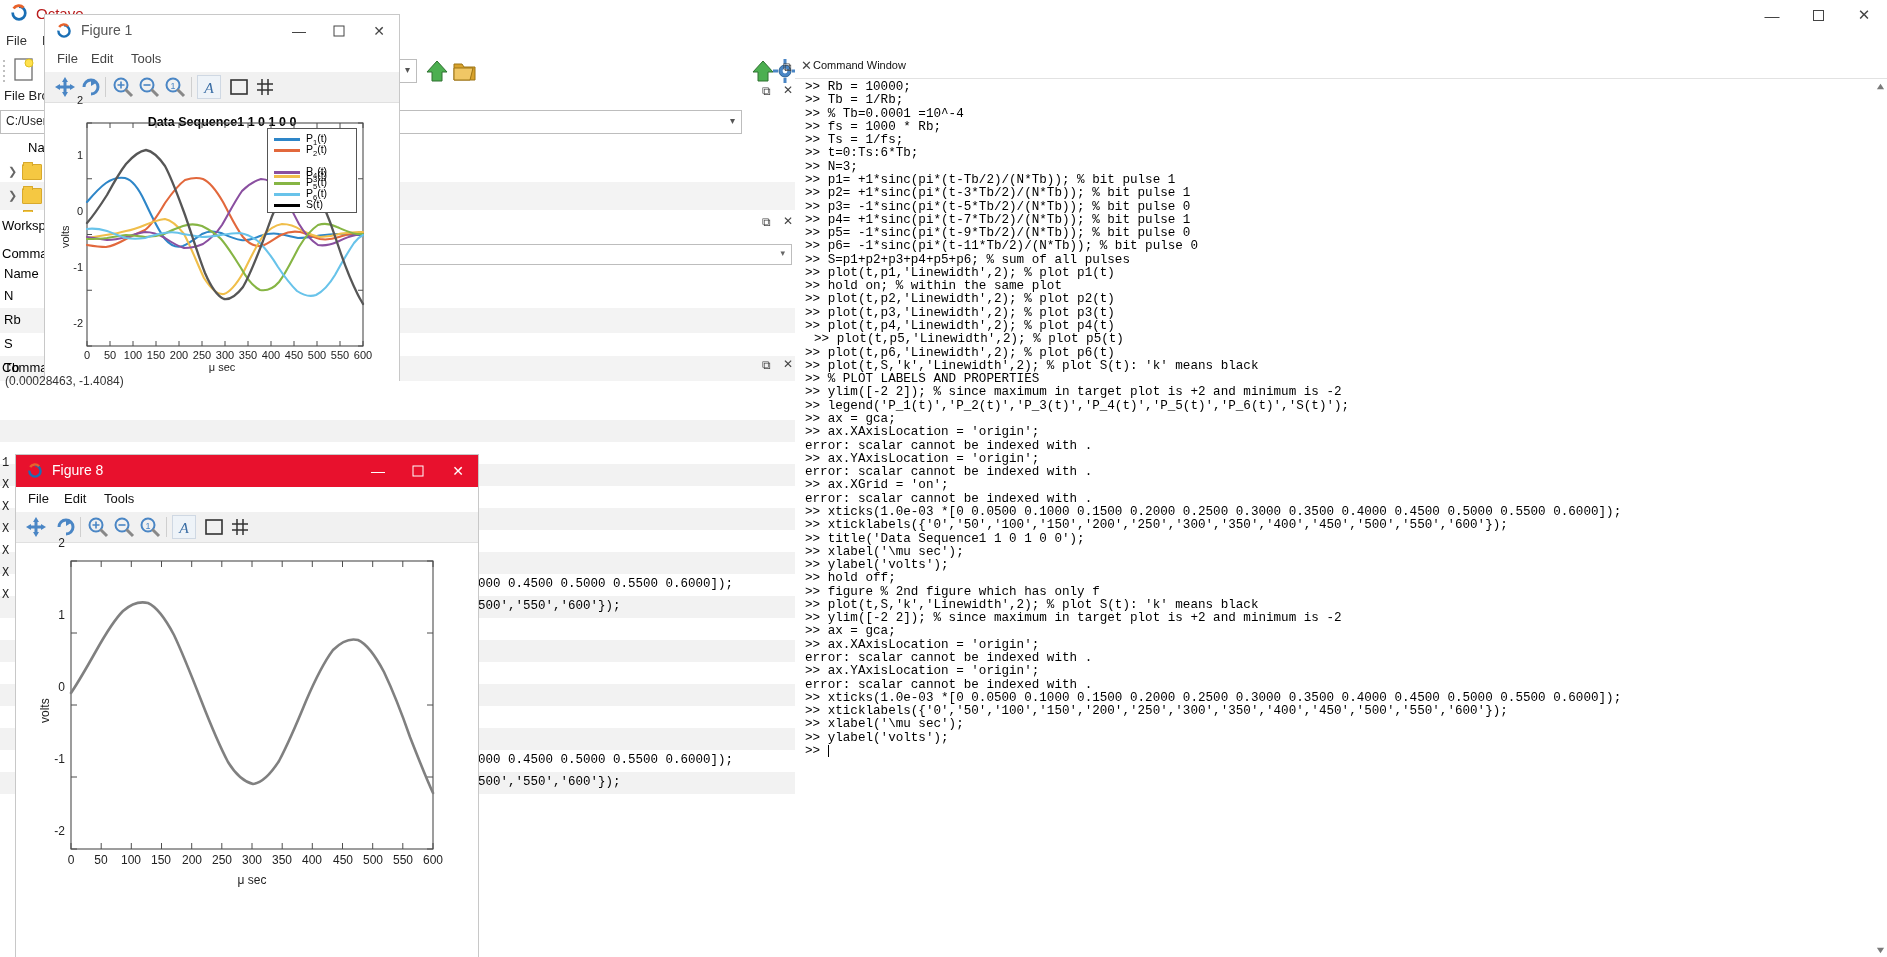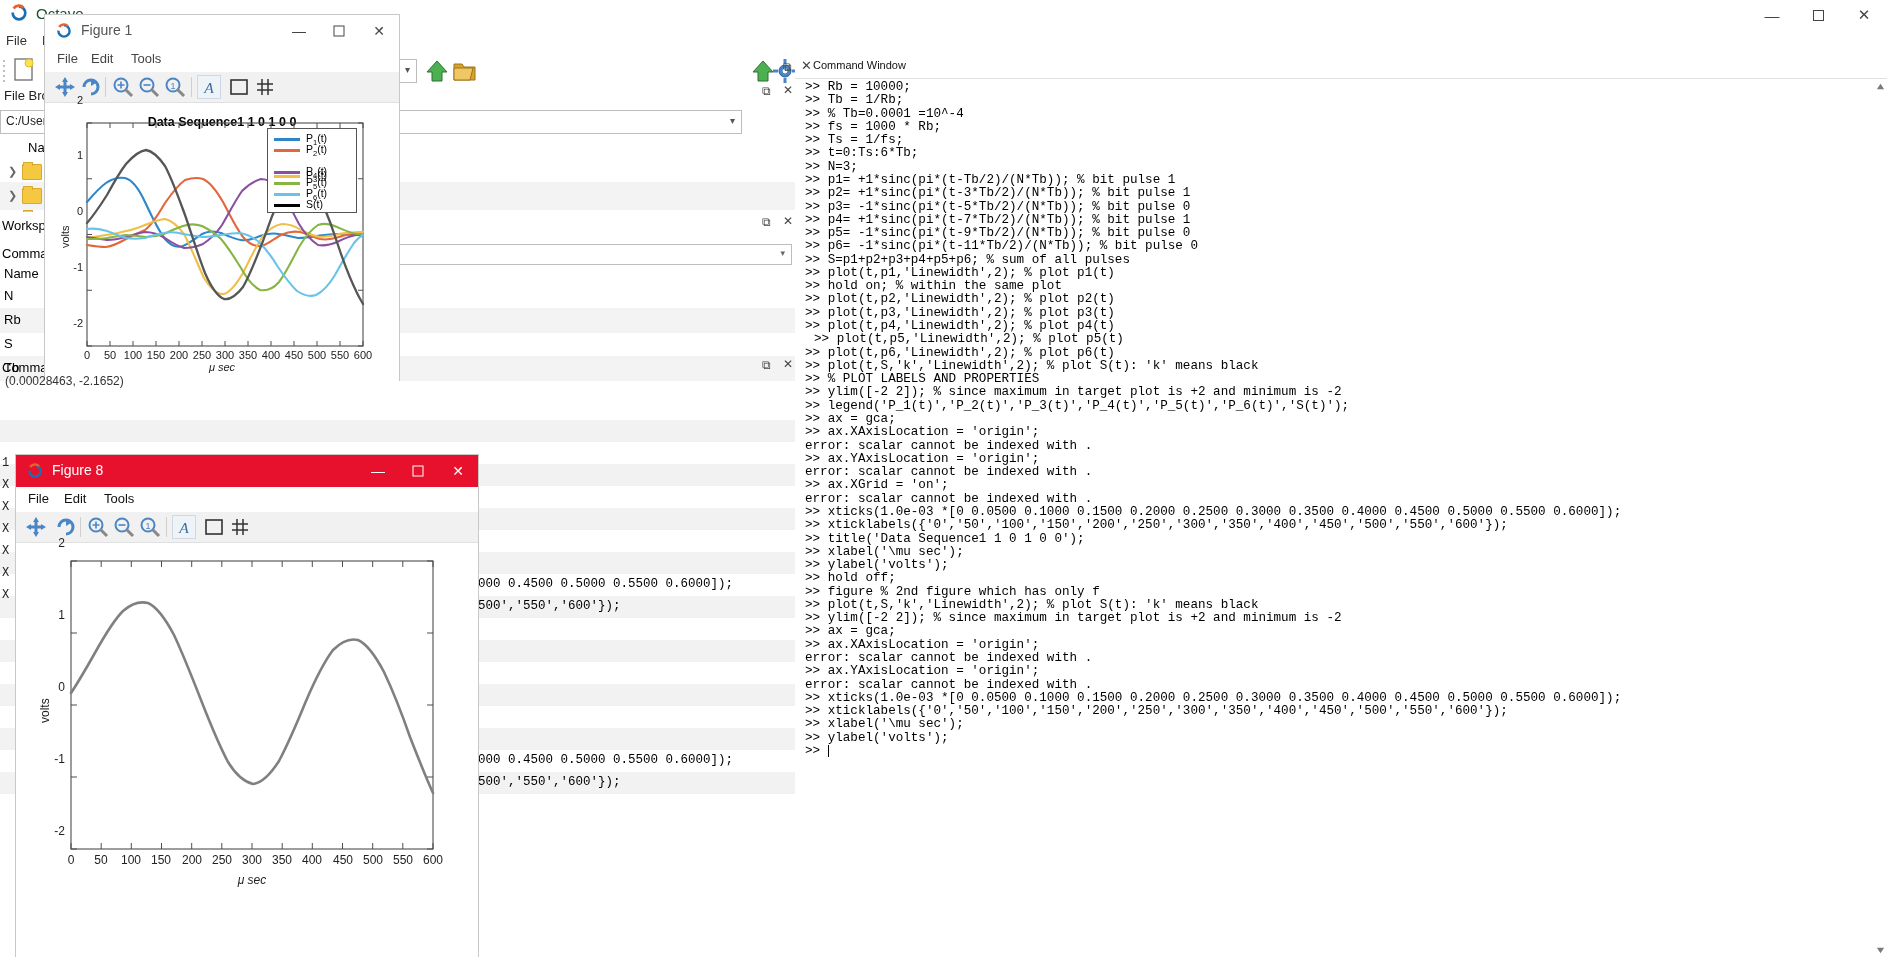--- a/index.html
+++ b/index.html
@@ -7,21 +7,21 @@
     width:1887px;height:957px;position:relative;overflow:hidden;
     background:#ffffff;
     font-family:"Liberation Sans",sans-serif;
     font-size:13px;color:#000;
   }
   .abs{position:absolute;}
 
   
   #octave-root{position:absolute;left:0;top:0;width:1887px;height:957px;background:#ffffff;}
   #octave-titlebar{position:absolute;left:0;top:0;width:1887px;height:30px;background:#ffffff;}
-  #octave-title-text{position:absolute;left:36px;top:5px;font-size:15px;color:#14532d;}
+  #octave-title-text{position:absolute;left:36px;top:5px;font-size:15px;color:#b91c1c;}
   #octave-logo{position:absolute;left:10px;top:4px;width:18px;height:18px;}
   .winbtn{position:absolute;top:0;width:46px;height:30px;color:#444;font-size:15px;
           display:flex;align-items:center;justify-content:center;}
   #oc-min{right:92px;} #oc-max{right:46px;} #oc-close{right:0px;}
 
   #octave-menubar{position:absolute;left:0;top:30px;width:1887px;height:24px;background:#ffffff;}
   .omenu{position:absolute;top:3px;font-size:13px;color:#333;}
 
   #octave-toolbar{position:absolute;left:0;top:54px;width:1887px;height:34px;background:#ffffff;}
 
@@ -84,21 +84,21 @@
   .fig-winbtn{position:absolute;top:0;width:40px;height:32px;display:flex;align-items:center;justify-content:center;font-size:14px;}
   .fig-menubar{position:absolute;left:0;width:100%;height:25px;background:#ffffff;}
   .fig-menu{position:absolute;top:4px;font-size:13px;color:#444;}
   .fig-toolbar{position:absolute;left:0;width:100%;height:30px;background:#f1f1f1;border-bottom:1px solid #e0e0e0;}
   .tb-sep{position:absolute;top:5px;width:1px;height:20px;background:#cfcfcf;}
   .tb-icon{position:absolute;top:3px;width:24px;height:24px;}
   .fig-canvas{position:absolute;left:0;background:#ffffff;}
   .fig-statusbar{position:absolute;left:0;width:100%;height:18px;background:#ffffff;}
   .fig-status-text{position:absolute;left:8px;top:1px;font-size:12px;color:#333;}
   .ticklabel{position:absolute;font-size:11px;color:#222;text-align:center;font-family:"Liberation Sans",sans-serif;}
-  .axlabel{position:absolute;font-size:11px;color:#222;font-style:italic;}
+  .axlabel{position:absolute;font-size:11px;color:#222;}
   .plot-title{position:absolute;font-size:12.5px;font-weight:bold;color:#000;text-align:center;}
   .ylabel-rot{position:absolute;transform:rotate(-90deg);transform-origin:left top;font-size:11px;color:#222;white-space:nowrap;}
 
   
   .legendbox{position:absolute;background:#ffffff;border:1px solid #555;}
   .leg-row{position:absolute;left:0;width:100%;height:14px;}
   .leg-line{position:absolute;left:6px;top:6px;width:26px;height:3px;}
   .leg-text{position:absolute;left:38px;top:0px;font-size:10.5px;color:#000;white-space:nowrap;}
   .leg-sub{font-size:7.5px;vertical-align:sub;}
 </style>
@@ -492,21 +492,21 @@
         <span class="leg-text">P<span class="leg-sub">6</span>(t)</span>
       </div>
       <div class="leg-row" style="top:69px;">
         <span class="leg-line" style="background:#000000;height:3.4px;"></span>
         <span class="leg-text">S(t)</span>
       </div>
     </div>
   </div>
 
   <div class="fig-statusbar" style="top:358px;">
-    <div class="fig-status-text" style="left:-40px;">(0.00028463, -2.1652)</div>
+    <div class="fig-status-text" style="left:-40px;">(0.00028463, -1.4084)</div>
   </div>
 </div>
 
 <div class="figwin" id="figure2" style="left:16px;top:455px;width:462px;height:502px;">
   <div class="fig-titlebar" style="background:#e8112d;">
     <svg class="fig-title-icon" viewBox="0 0 20 20">
       <circle cx="10" cy="10" r="7" fill="none" stroke="#1a6fb5" stroke-width="3" stroke-dasharray="22 10"></circle>
       <path d="M4 5 A7 7 0 0 1 15 4" fill="none" stroke="#e8622b" stroke-width="3"></path>
     </svg>
     <div class="fig-title-text" style="color:#ffffff;">Figure 8</div>

